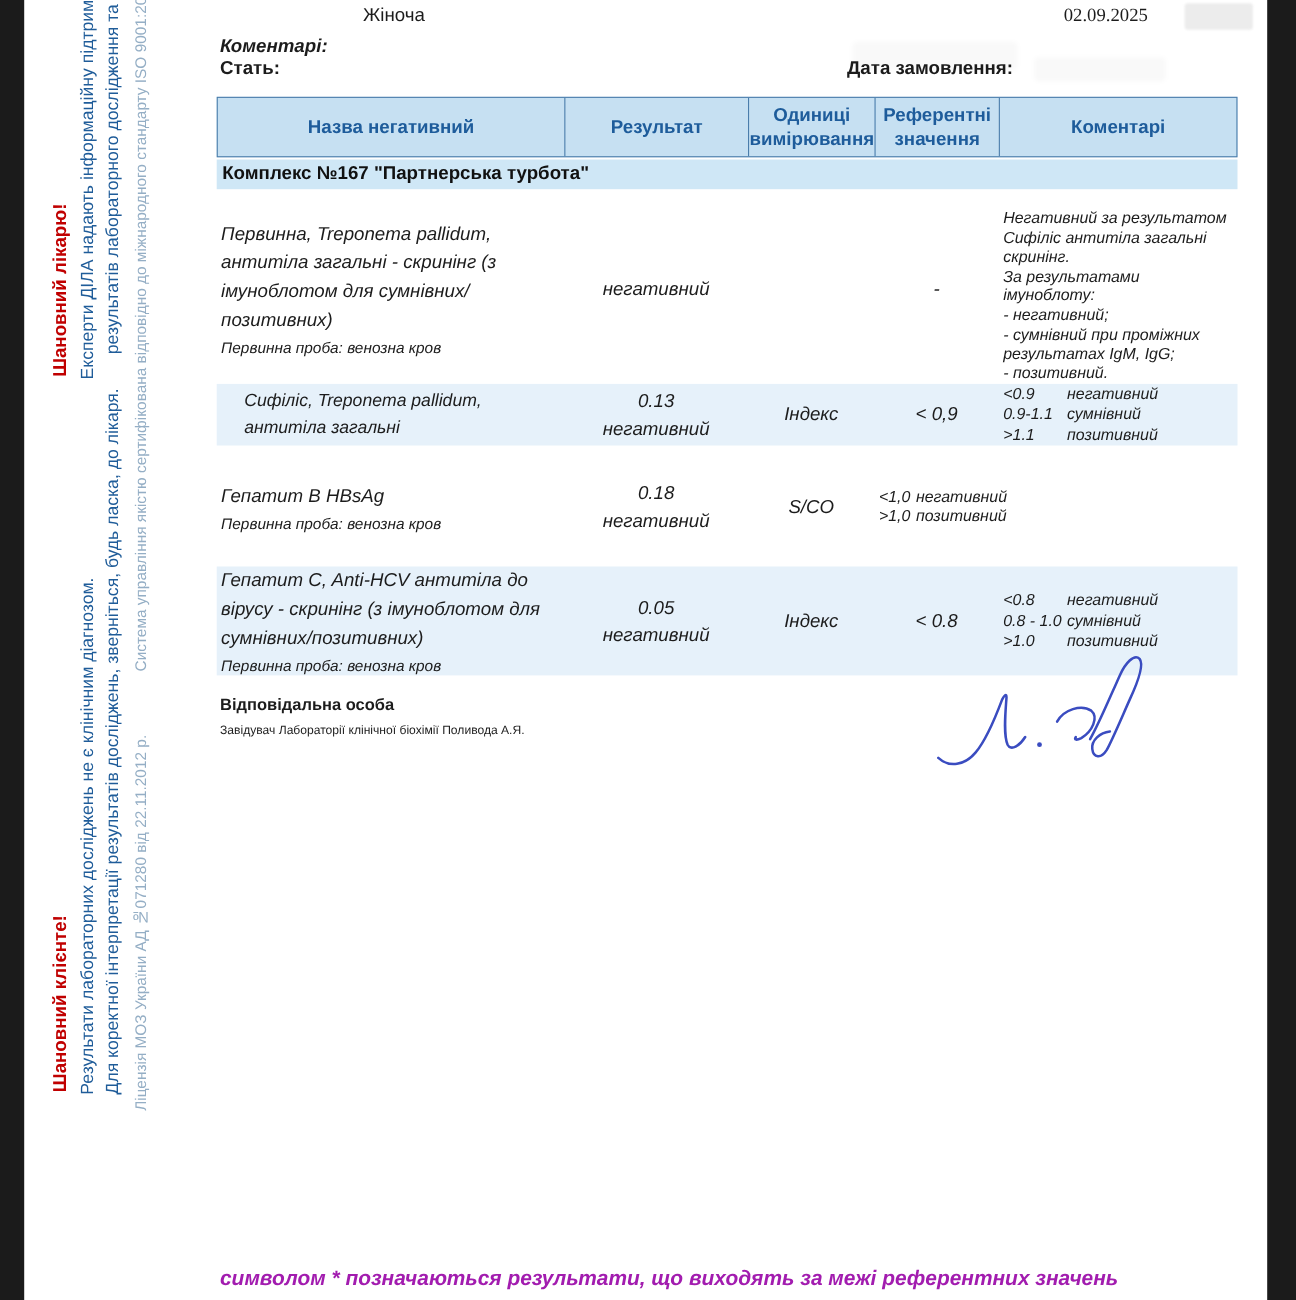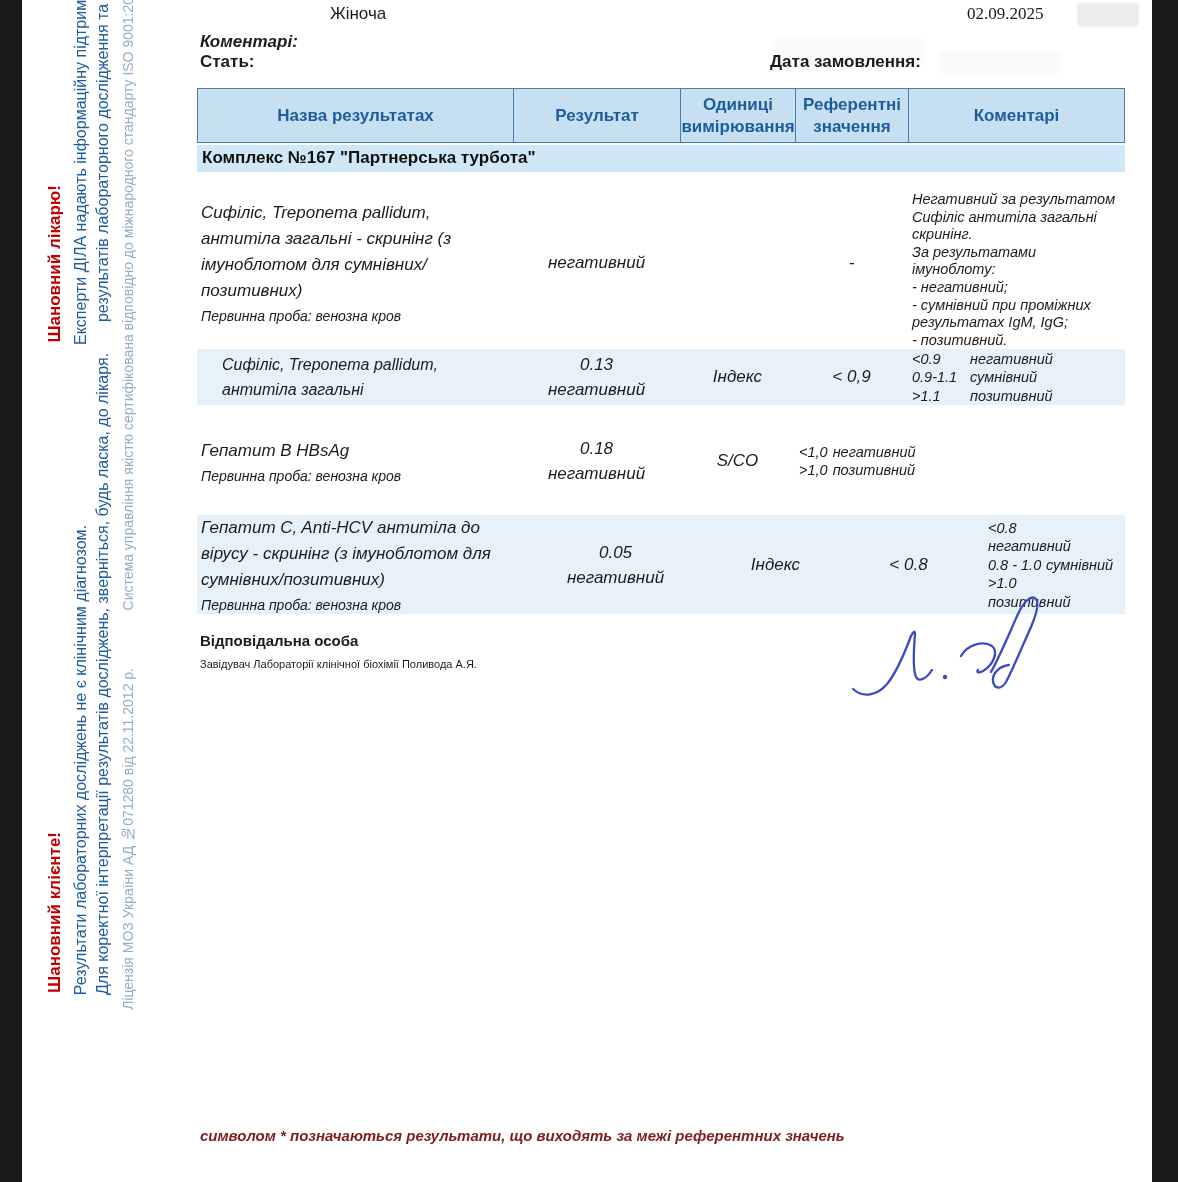--- a/index.html
+++ b/index.html
@@ -63,30 +63,30 @@
   .units, .refval { font-size:17px; text-align:center; }
   .cmt { font-size:14.5px; line-height:17.6px; }
   .ranges .cmt { line-height:18.5px; }
   .rv { display:inline-block; min-width:58px; }
   .rv-plain { display:inline-block; margin-right:5px; }
 
   .r0 { min-height:158px; margin-top:4px; }
   .r0 .c5 { padding-top:15px; }
   .r1 { min-height:56px; }
   .r2 { margin-top:24px; min-height:64px; }
-  .r3 { margin-top:22px; min-height:95px;gap:19px; }
+  .r3 { margin-top:22px; min-height:95px; }
 
   
   .resp { position:absolute; left:200px; top:630px; }
   .resp-label { font-weight:bold; font-size:15px; line-height:22px; }
   .resp-person { font-size:11px; line-height:24px; }
   .sig { position:absolute; left:845px; top:590px; }
   .footnote {
-    position:absolute; left:200px; top:1127px;
-    font-style:italic; font-weight:600; font-size:15px; color:#7f1d1d;
+    position:absolute; left:200px; top:1152px;
+    font-style:italic; font-weight:600; font-size:19px; color:#a21caf;
   }
 </style>
 </head>
 <body>
 
 <div class="bar bar-left"></div>
 <div class="bar bar-right"></div>
 
 <div class="vtext v-red" style="left:45px;  bottom:839px;">Шановний лікарю!</div>
 <div class="vtext v-blue" style="left:72px;  bottom:837px;">Експерти ДІЛА надають інформаційну підтримку щ</div>
@@ -103,32 +103,32 @@
 <div class="hfield hlabel" style="left:770px; top:4px;">Дата замовлення:</div>
 <div class="hfield" style="left:967px; top:4px;font-family:Liberation Serif, serif;">02.09.2025</div>
 <div class="redact"></div>
 <div class="smudge" style="left:775px; top:38px;  width:150px; height:26px;"></div>
 <div class="smudge" style="left:940px; top:52px;  width:120px; height:22px;"></div>
 <div class="hfield hitalic" style="left:200px; top:32px;">Коментарі:</div>
 
 <div class="lab-table">
 
   <div class="thead">
-    <div class="th c1">Назва результатах</div>
+    <div class="th c1">Назва негативний</div>
     <div class="th c2">Результат</div>
     <div class="th c3">Одиниці вимірювання</div>
     <div class="th c4">Референтні значення</div>
     <div class="th c5">Коментарі</div>
   </div>
 
   <div class="band">Комплекс №167 "Партнерська турбота"</div>
 
   <div class="row r0">
     <div class="cell c1 vcenter">
-      <div class="test-name">Сифіліс, Treponema pallidum, антитіла загальні - скринінг (з імуноблотом для сумнівних/позитивних)</div>
+      <div class="test-name">Первинна, Treponema pallidum, антитіла загальні - скринінг (з імуноблотом для сумнівних/позитивних)</div>
       <div class="sample">Первинна проба: венозна кров</div>
     </div>
     <div class="cell c2 vcenter">
       <div class="status">негативний</div>
     </div>
     <div class="cell c3 vcenter">
       <div class="units"></div>
     </div>
     <div class="cell c4 vcenter">
       <div class="refval">-</div>

